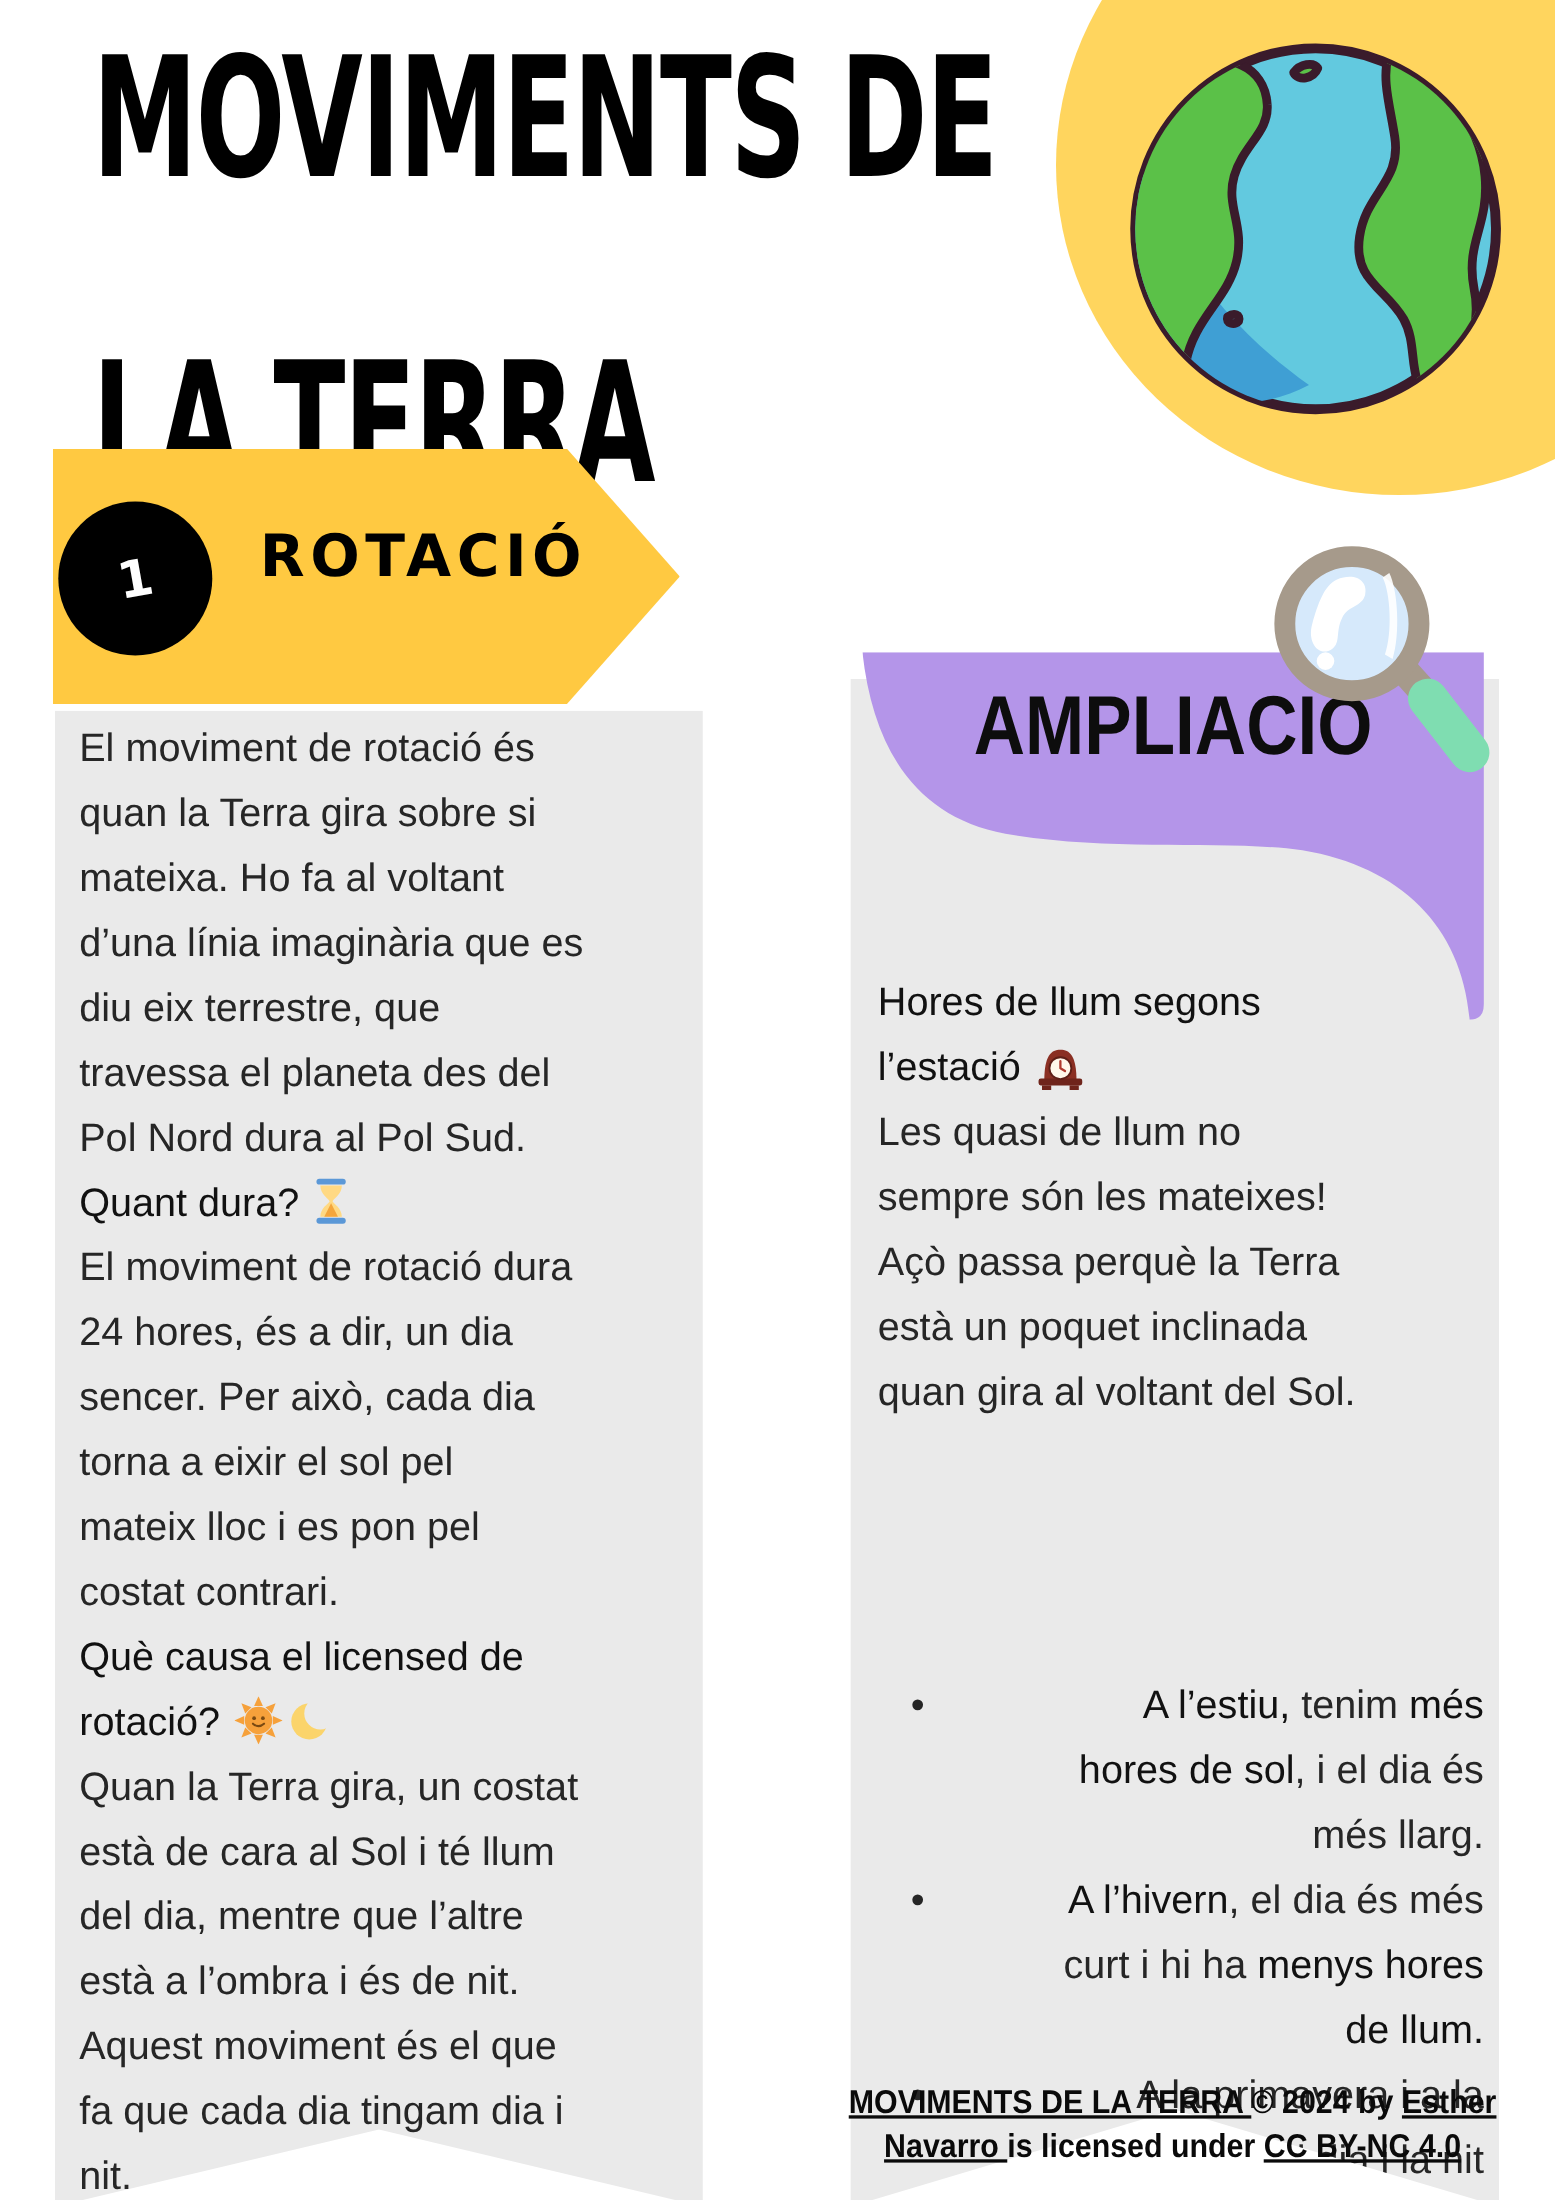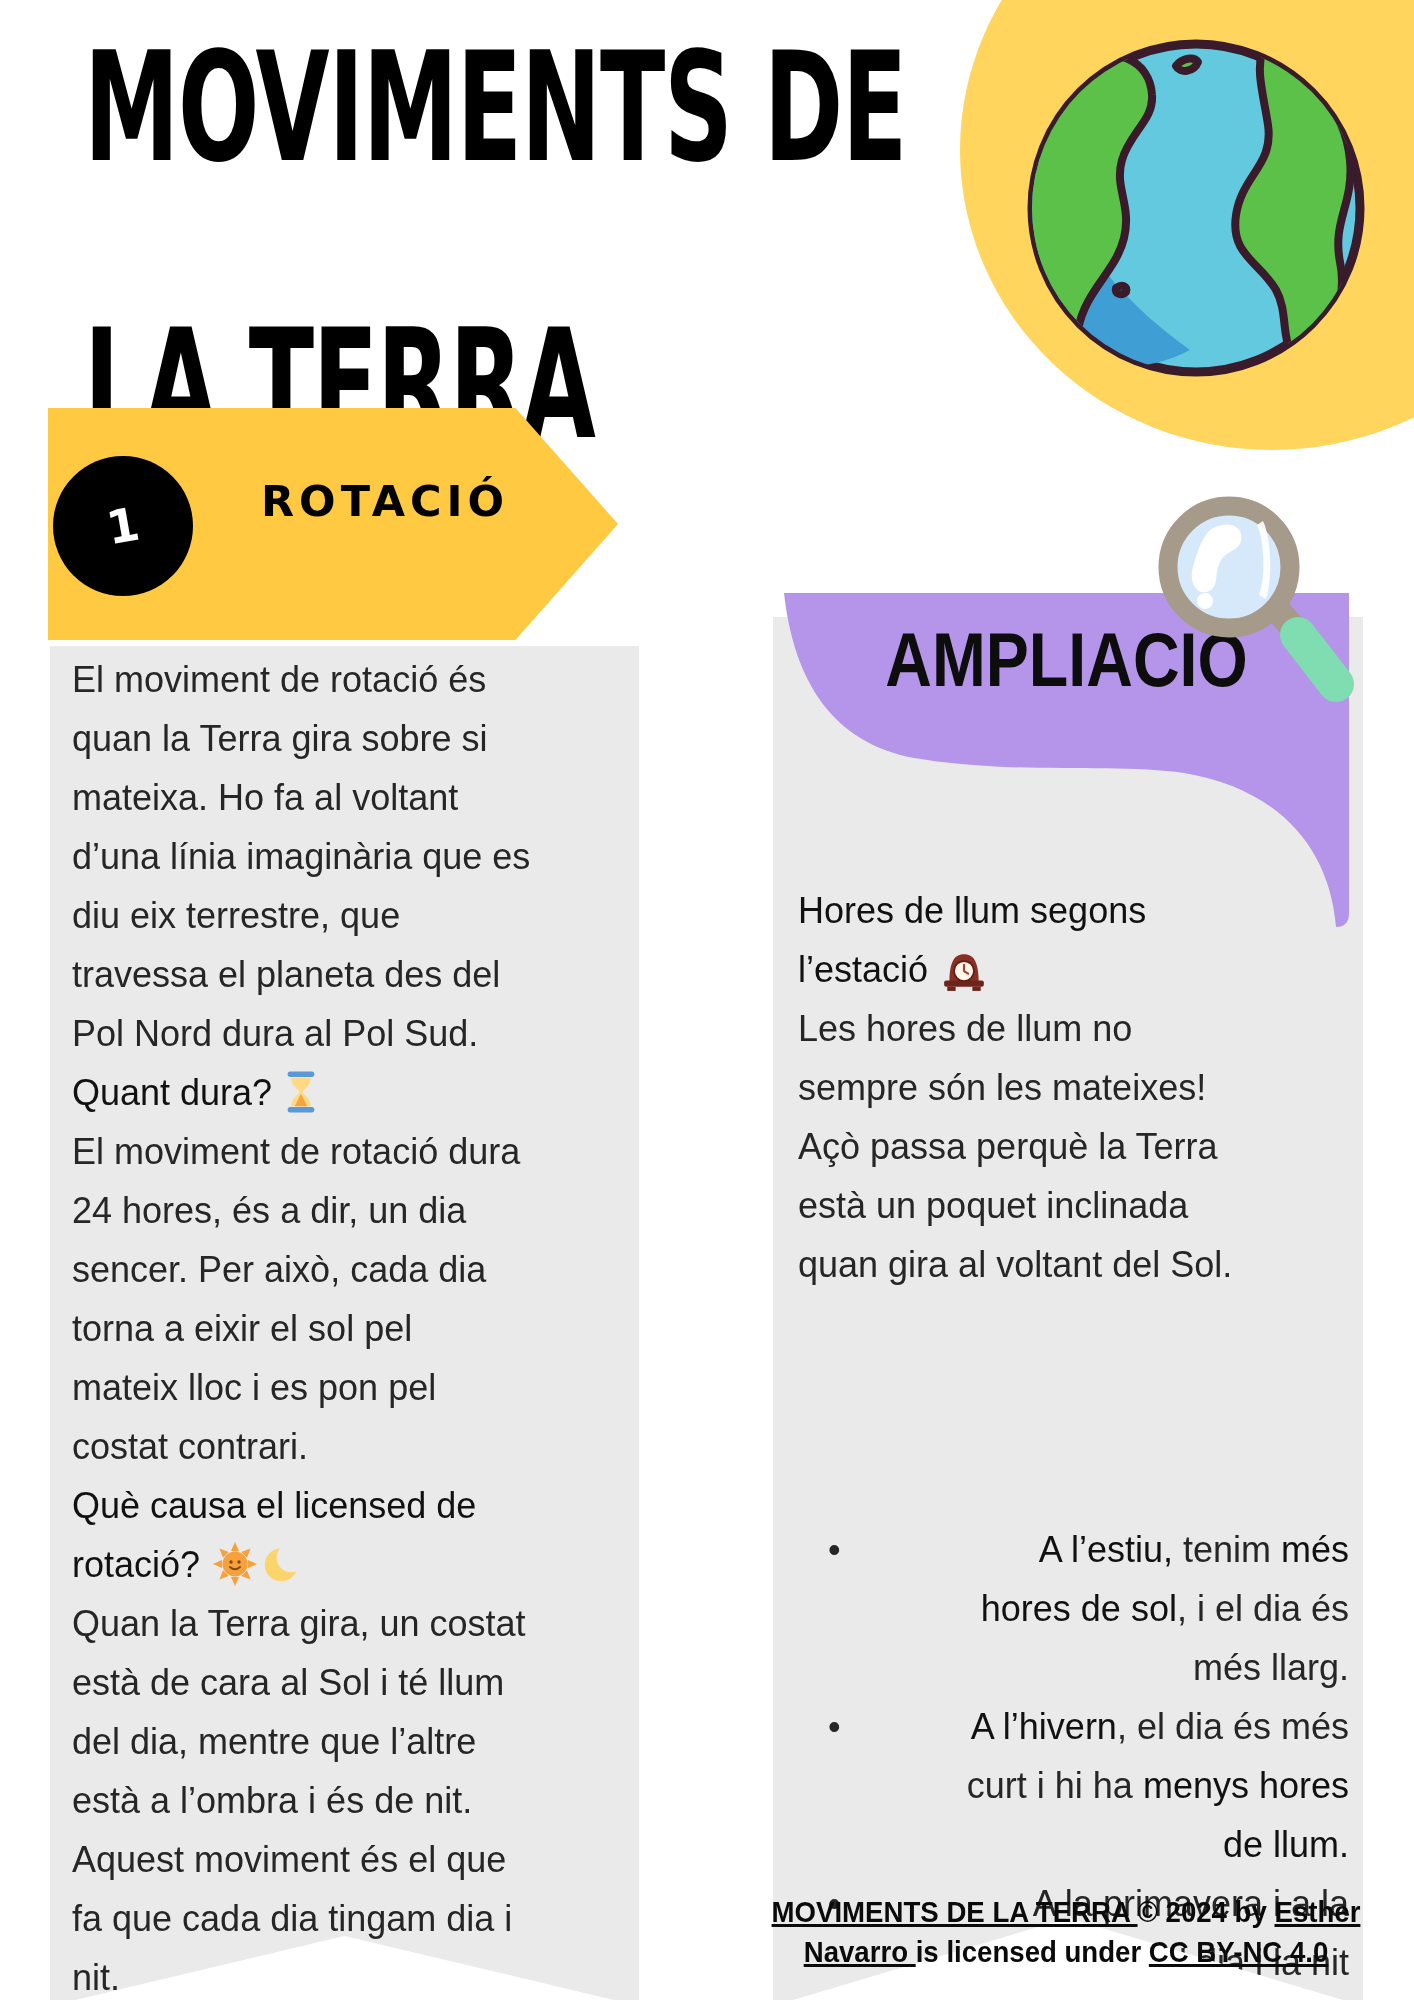--- a/index.html
+++ b/index.html
@@ -18,21 +18,21 @@
   
   .banner { position:absolute; left:48px; top:408px; width:570px; height:232px; z-index:2;
             background:var(--banner_yellow);
             clip-path:polygon(0 0, 82% 0, 100% 50%, 82% 100%, 0 100%); }
   .banner-num { position:absolute; left:53px; top:456px; width:140px; height:140px; z-index:3;
                 border-radius:50%; background:#000; color:#fff; display:flex;
                 align-items:center; justify-content:center;
                 font-family:"DejaVu Sans", sans-serif; font-weight:bold; font-size:46px; }
   .banner-num span { transform:rotate(-10deg); display:block; }
   .banner-label { position:absolute; left:220px; top:476px; width:330px; z-index:3; text-align:center;
-                  font-family:"DejaVu Sans", sans-serif; font-weight:800; font-size:43px;
+                  font-family:"DejaVu Sans", sans-serif; font-weight:800; font-size:53px;
                   letter-spacing:5px; color:#000; }
 
   
   .panel { position:absolute; background:var(--panel_gray); z-index:1; }
   .panel-left  { left:50px;  top:646px; width:589px; height:1360px;
                  clip-path:polygon(0 0,100% 0,100% 100%,50% calc(100% - 70px),0 100%); }
   .panel-right { left:773px; top:617px; width:590px; height:1389px;
                  clip-path:polygon(0 0,100% 0,100% 100%,50% calc(100% - 88px),0 100%); }
 
   .txt { position:absolute; left:22px; right:14px; top:4px;
@@ -150,21 +150,21 @@
     <div class="txt">
       <div><span class="b">Hores de llum segons
 l’estació </span><span class="emo"><svg width="46" height="42" viewBox="0 0 44 40">
               <path d="M8 32 C8 10 14 5 22 5 C30 5 36 10 36 32 Z" fill="#8a2f23"></path>
               <rect x="3" y="30" width="38" height="6" rx="2" fill="#6f241b"></rect>
               <rect x="6" y="36" width="8" height="4" fill="#6f241b"></rect>
               <rect x="30" y="36" width="8" height="4" fill="#6f241b"></rect>
               <circle cx="22" cy="21" r="9.5" fill="#fff7ea" stroke="#5f1f17" stroke-width="1.6"></circle>
               <path d="M22 21 L22 15 M22 21 L26 23.5" stroke="#b03a2e" stroke-width="2" fill="none" stroke-linecap="round"></path>
             </svg></span><span>
-</span><span>Les hores de llum no
+</span><span>Les quasi de llum no
 sempre són les mateixes!
 Açò passa perquè la Terra
 està un poquet inclinada
 quan gira al voltant del Sol.</span></div>
       <ul class="bullets"><li><span class="marker">•</span><div class="btxt"><span class="b">A l’estiu,</span><span> tenim </span><span class="b">més
 hores de sol</span><span>, i el dia és
 més llarg.</span></div></li><li><span class="marker">•</span><div class="btxt"><span class="b">A l’hivern</span><span>, el dia és més
 curt i hi ha </span><span class="b">menys hores
 de llum.</span></div></li><li><span class="marker">•</span><div class="btxt"><span>A la primavera i a la
 tardor, el dia i la nit

